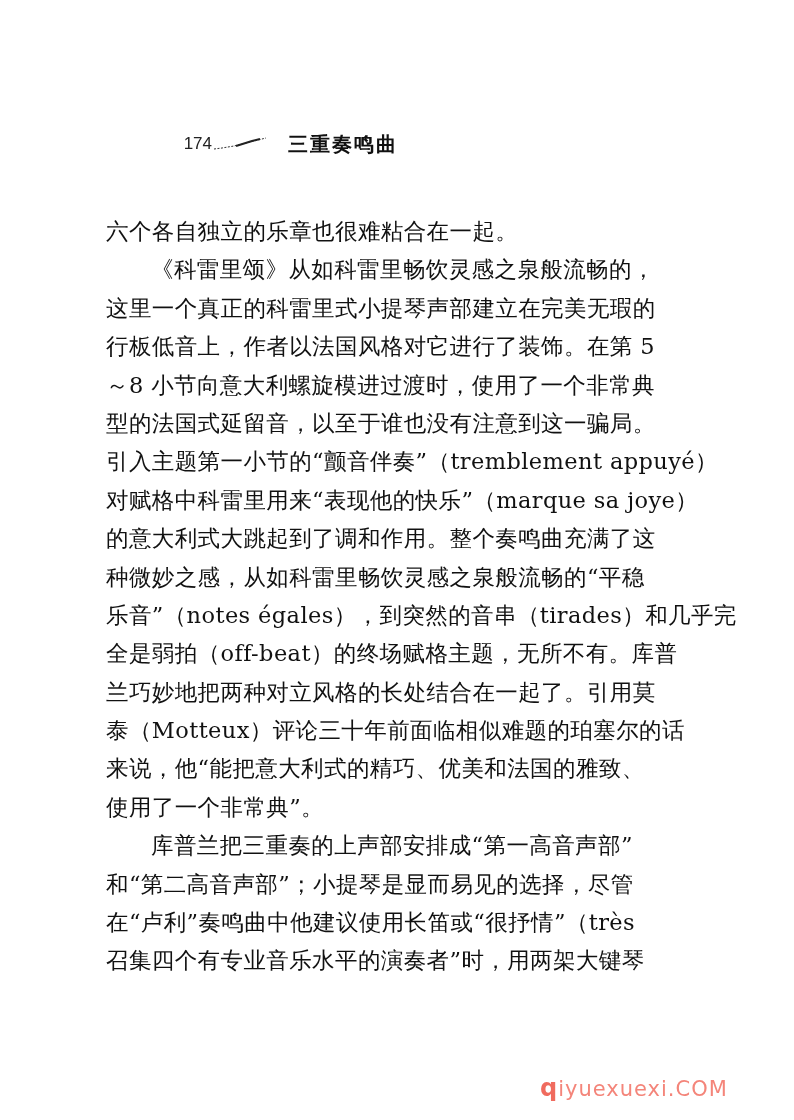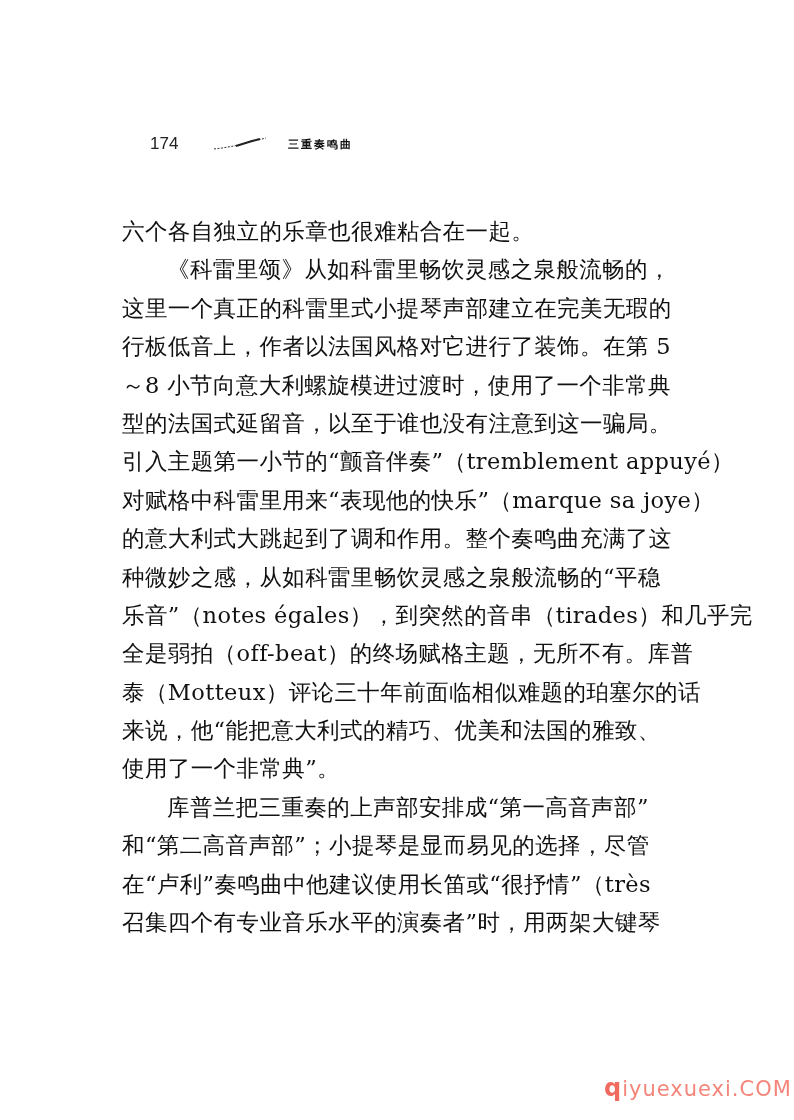--- a/index.html
+++ b/index.html
@@ -1,24 +1,24 @@
 <!DOCTYPE html>
 <html><head>
   <meta charset="utf-8">
   <style>
     html, body { margin: 0; padding: 0; background: #ffffff; }
     body { width: 794px; height: 1120px; position: relative; overflow: hidden; font-family: "DejaVu Serif", serif; color: #111; }
     .header { position: absolute; left: 150px; top: 130px; height: 28px; display: flex; align-items: center; }
-    .page-number { font-family: "Liberation Sans", sans-serif; font-size: 17px; color: #222; width: 62px; }
+    .page-number { font-family: "Liberation Sans", sans-serif; font-size: 17px; color: #222; width: 62px; text-align: right; }
     .ornament { width: 56px; height: 14px; margin-right: 20px; }
-    .running-title { font-family: Liberation Sans, sans-serif; font-weight: bold; font-size: 11px; letter-spacing: 2px; }
-    .body-text { position: absolute; left: 122px; top: 212px; width: 574px; }
+    .running-title { font-family: Liberation Sans, sans-serif; font-weight: bold; font-size: 20px; letter-spacing: 2px; }
+    .body-text { position: absolute; left: 106px; top: 212px; width: 574px; }
     .line { font-size: 22.5px; line-height: 38.4px; height: 38.4px; white-space: nowrap; overflow: visible; letter-spacing: 0.4px; }
     .line.indent { padding-left: 45px; }
-    .watermark { position: absolute; left: 604px; top: 1074px; font-family: "DejaVu Sans", sans-serif; font-size: 21px; color: #f4857a; letter-spacing: 1px; }
+    .watermark { position: absolute; left: 540px; top: 1074px; font-family: "DejaVu Sans", sans-serif; font-size: 21px; color: #f4857a; letter-spacing: 1px; }
     .watermark .q { font-weight: bold; font-size: 24px; color: #f06b5e; }
   </style>
 </head>
 <body>
 
 <div class="header">
   <span class="page-number">174</span>
   <svg class="ornament" viewBox="0 0 56 14">
     <path d="M2 12 L10 11 L22 9 L34 6 L46 3 L54 1" stroke="#333" stroke-width="1" fill="none" stroke-dasharray="2 1.5"></path>
     <path d="M24 9 L40 4 L48 2" stroke="#222" stroke-width="2" fill="none"></path>
@@ -32,20 +32,21 @@
   <div class="line">这里一个真正的科雷里式小提琴声部建立在完美无瑕的</div>
   <div class="line">行板低音上，作者以法国风格对它进行了装饰。在第 5</div>
   <div class="line">～8 小节向意大利螺旋模进过渡时，使用了一个非常典</div>
   <div class="line">型的法国式延留音，以至于谁也没有注意到这一骗局。</div>
   <div class="line">引入主题第一小节的“颤音伴奏”（tremblement appuyé）</div>
   <div class="line">对赋格中科雷里用来“表现他的快乐”（marque sa joye）</div>
   <div class="line">的意大利式大跳起到了调和作用。整个奏鸣曲充满了这</div>
   <div class="line">种微妙之感，从如科雷里畅饮灵感之泉般流畅的“平稳</div>
   <div class="line">乐音”（notes égales），到突然的音串（tirades）和几乎完</div>
   <div class="line">全是弱拍（off-beat）的终场赋格主题，无所不有。库普</div>
+  <div class="line">兰巧妙地把两种对立风格的长处结合在一起了。引用莫</div>
   <div class="line">泰（Motteux）评论三十年前面临相似难题的珀塞尔的话</div>
   <div class="line">来说，他“能把意大利式的精巧、优美和法国的雅致、</div>
   <div class="line">使用了一个非常典”。</div>
   <div class="line indent">库普兰把三重奏的上声部安排成“第一高音声部”</div>
   <div class="line">和“第二高音声部”；小提琴是显而易见的选择，尽管</div>
   <div class="line">在“卢利”奏鸣曲中他建议使用长笛或“很抒情”（très</div>
   <div class="line">召集四个有专业音乐水平的演奏者”时，用两架大键琴</div>
 </div>
 
 <div class="watermark">

